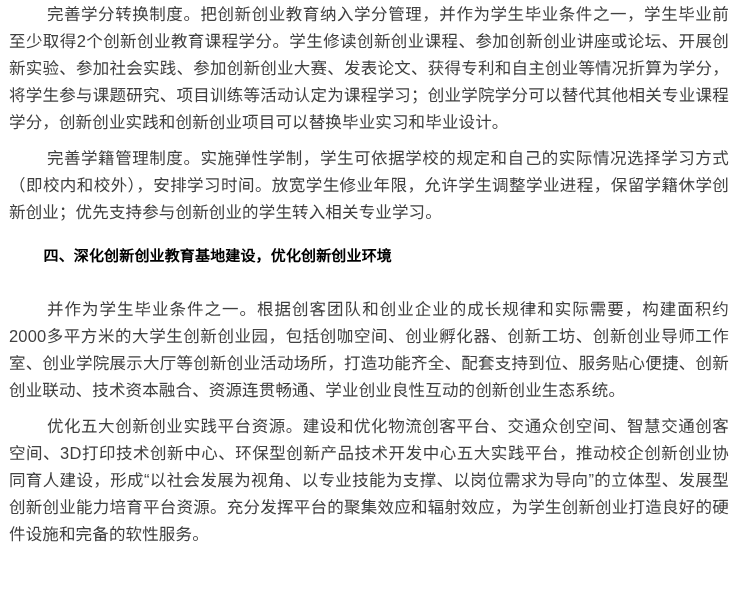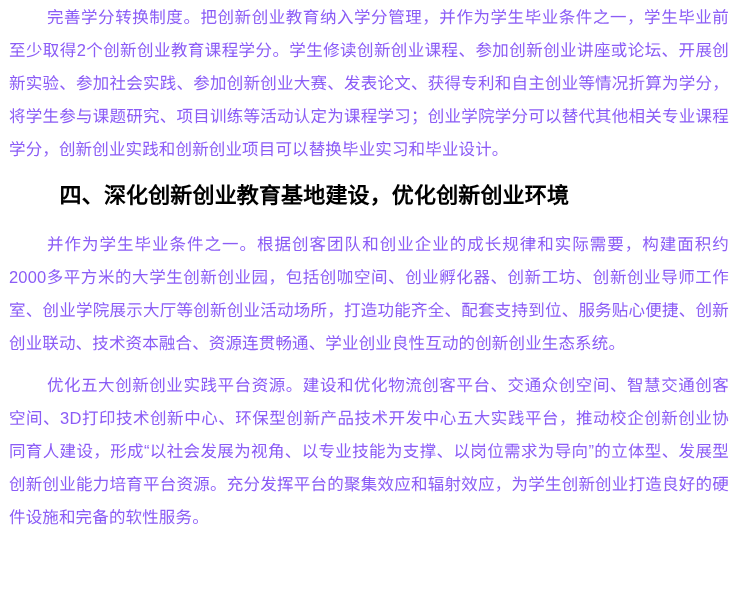--- a/index.html
+++ b/index.html
@@ -16,43 +16,44 @@
   .doc {
     box-sizing: border-box;
     width: 737px;
     height: 615px;
     padding: 1px 8px 0 9px;
     background: #ffffff;
   }
   .para {
     margin: 0 0 9px 0;
     font-size: 16.5px;
-    line-height: 33px;
-    color: #8b5cf6;
+    line-height: 27px;
+    color: #404040;
     text-indent: 2.3em;
     text-align: justify;
     text-justify: inter-character;
     letter-spacing: 0.15px;
     font-weight: 500;
   }
   .heading {
-    margin: 13px 0 16px 0;
-    font-size: 22px;
+    margin: 13px 0 24px 0;
+    font-size: 15px;
     line-height: 33px;
     color: #000000;
     text-indent: 2.3em;
     font-weight: 700;
     letter-spacing: 0.15px;
   }
 </style>
 </head>
 <body>
 
 <main class="doc">
   <p class="para">完善学分转换制度。把创新创业教育纳入学分管理，并作为学生毕业条件之一，学生毕业前至少取得2个创新创业教育课程学分。学生修读创新创业课程、参加创新创业讲座或论坛、开展创新实验、参加社会实践、参加创新创业大赛、发表论文、获得专利和自主创业等情况折算为学分，将学生参与课题研究、项目训练等活动认定为课程学习；创业学院学分可以替代其他相关专业课程学分，创新创业实践和创新创业项目可以替换毕业实习和毕业设计。</p>
 
+  <p class="para">完善学籍管理制度。实施弹性学制，学生可依据学校的规定和自己的实际情况选择学习方式（即校内和校外），安排学习时间。放宽学生修业年限，允许学生调整学业进程，保留学籍休学创新创业；优先支持参与创新创业的学生转入相关专业学习。</p>
 
   <h2 class="heading">四、深化创新创业教育基地建设，优化创新创业环境</h2>
 
   <p class="para">并作为学生毕业条件之一。根据创客团队和创业企业的成长规律和实际需要，构建面积约2000多平方米的大学生创新创业园，包括创咖空间、创业孵化器、创新工坊、创新创业导师工作室、创业学院展示大厅等创新创业活动场所，打造功能齐全、配套支持到位、服务贴心便捷、创新创业联动、技术资本融合、资源连贯畅通、学业创业良性互动的创新创业生态系统。</p>
 
   <p class="para">优化五大创新创业实践平台资源。建设和优化物流创客平台、交通众创空间、智慧交通创客空间、3D打印技术创新中心、环保型创新产品技术开发中心五大实践平台，推动校企创新创业协同育人建设，形成“以社会发展为视角、以专业技能为支撑、以岗位需求为导向”的立体型、发展型创新创业能力培育平台资源。充分发挥平台的聚集效应和辐射效应，为学生创新创业打造良好的硬件设施和完备的软性服务。</p>
 </main>
 
 </body></html>

